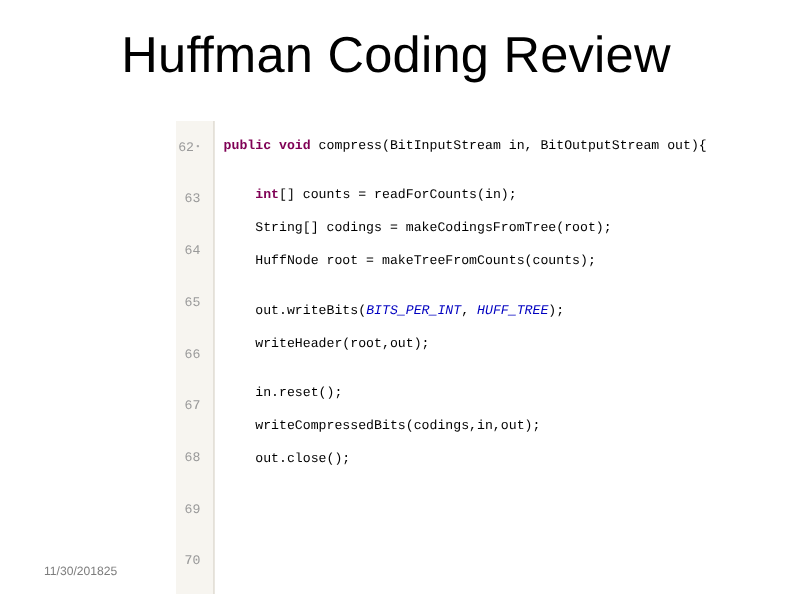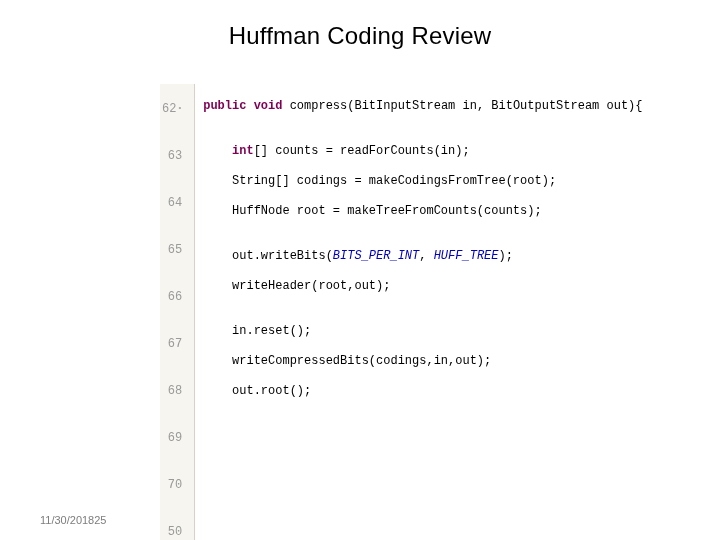--- a/index.html
+++ b/index.html
@@ -12,21 +12,21 @@
     position: relative;
     overflow: hidden;
   }
   .slide {
     width: 100%;
     height: 100%;
     padding: 22px 40px 0 40px;
     position: relative;
   }
   .title {
-    font-size: 24px;
+    font-size: 46px;
     font-weight: 400;
     text-align: center;
     margin-bottom: 34px;
     letter-spacing: 0.2px;
   }
   .bullets {
     font-size: 22px;
     line-height: 1.35;
   }
   .b1 {
@@ -127,21 +127,21 @@
 <div></div>
 <div>    <span class="kw">int</span><span class="pln">[] counts = readForCounts(in);</span></div>
 <div>    String[] codings = makeCodingsFromTree(root);</div>
 <div>    HuffNode root = makeTreeFromCounts(counts);</div>
 <div></div>
 <div><span class="pln">    out.writeBits(</span><span class="stat">BITS_PER_INT</span><span class="pln">, </span><span class="stat">HUFF_TREE</span><span class="pln">);</span></div>
 <div>    writeHeader(root,out);</div>
 <div></div>
 <div>    in.reset();</div>
 <div>    writeCompressedBits(codings,in,out);</div>
-<div>    out.root();</div>
+<div>    out.close();</div>
 
     </div>
   </div>
 
   <div class="footer">
     <div class="f-date">11/30/2018</div>
     <div class="f-page">25</div>
   </div>
 
 </div>

